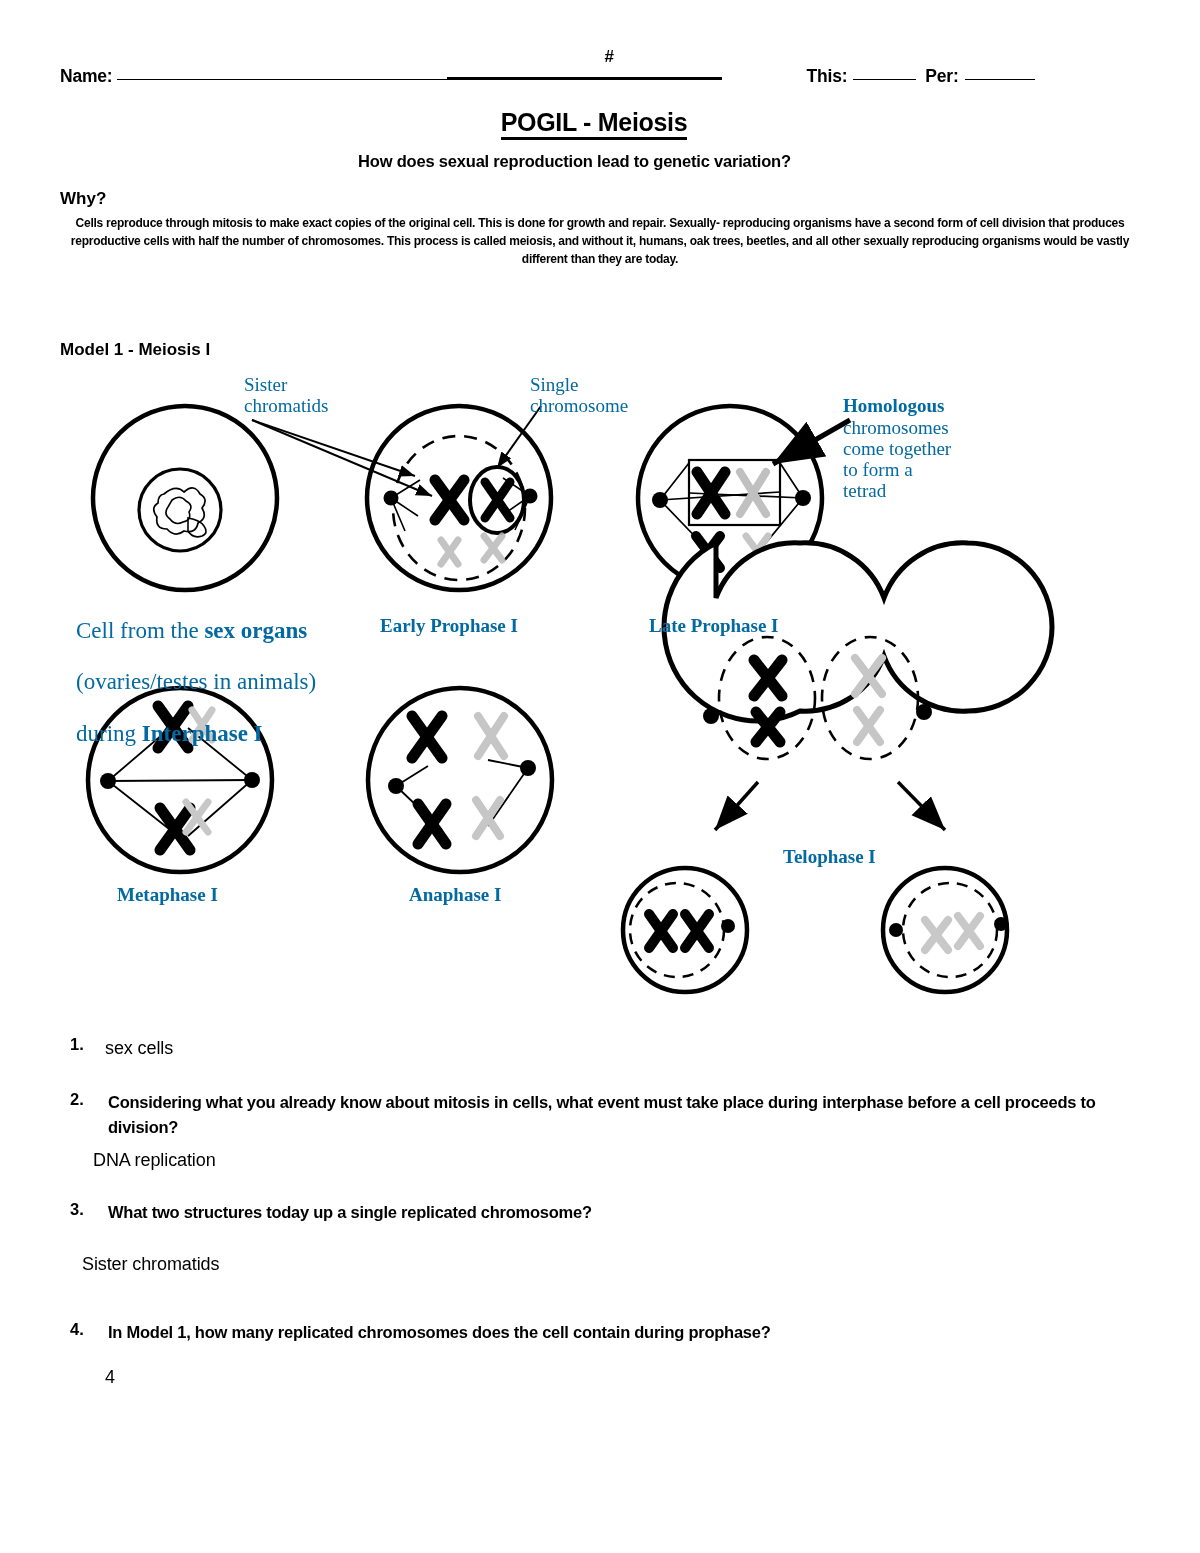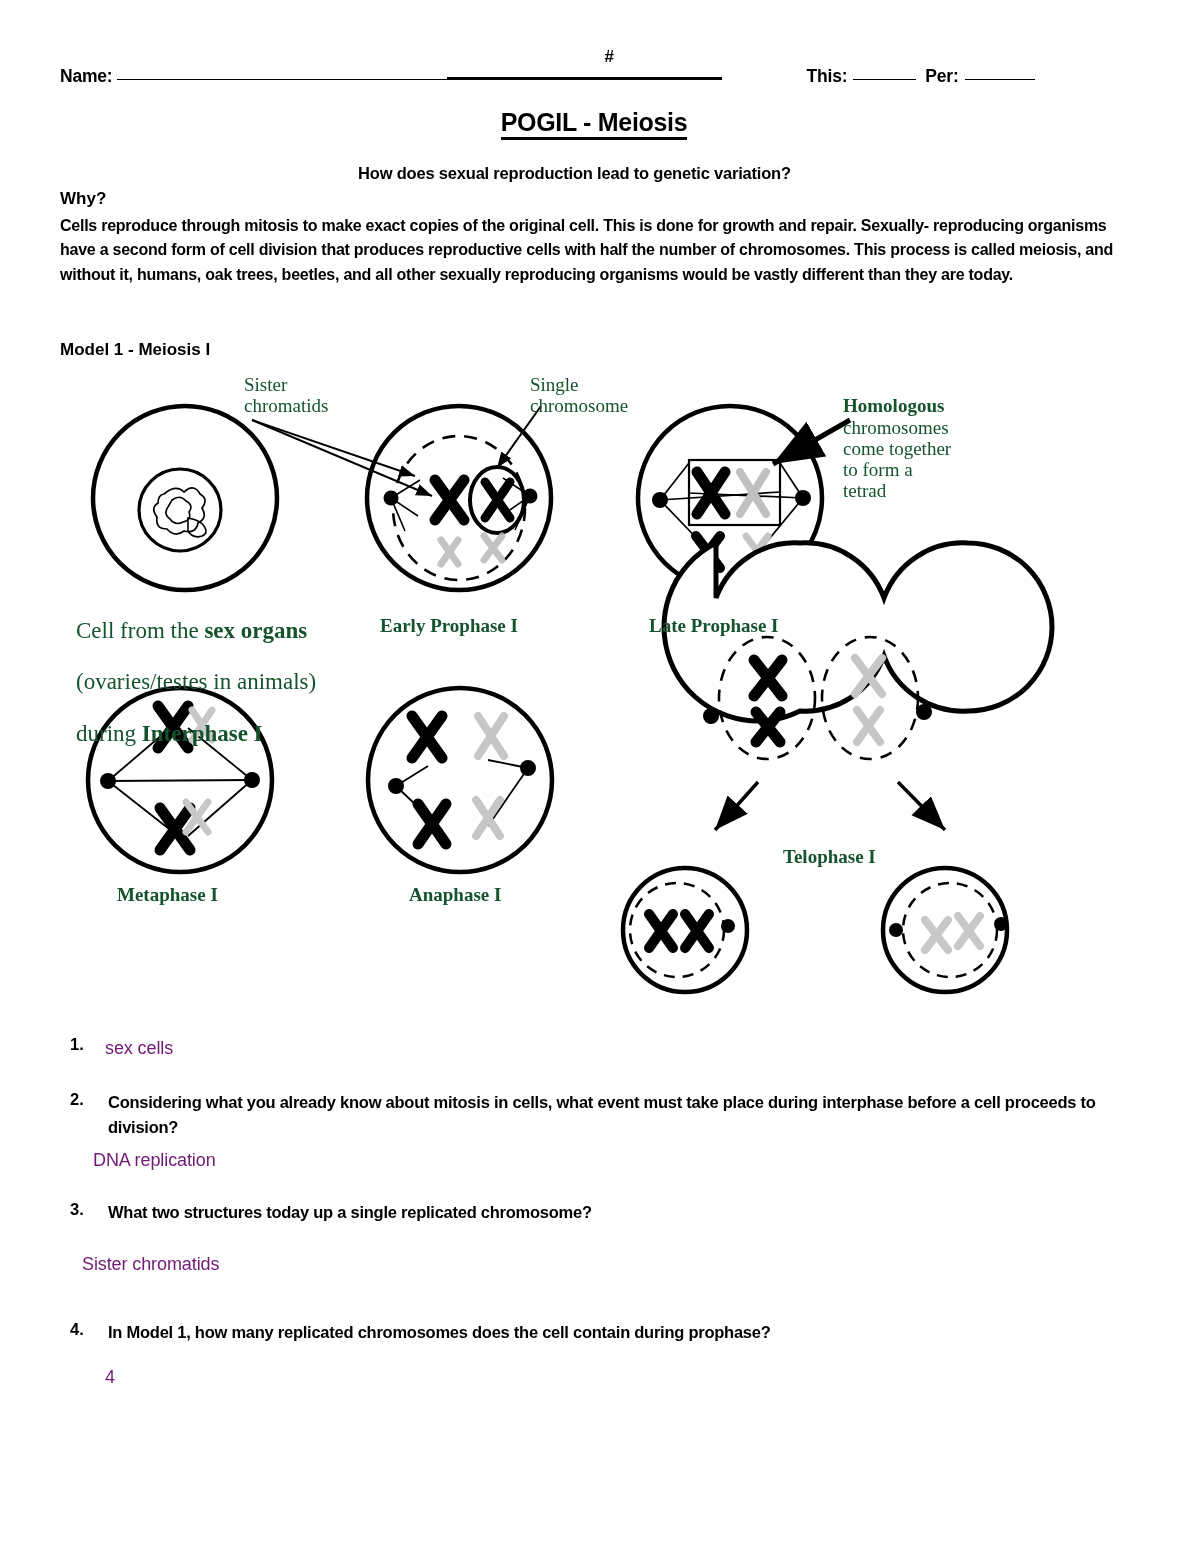--- a/index.html
+++ b/index.html
@@ -68,21 +68,21 @@
     font-size: 25px;
     font-weight: bold;
     letter-spacing: -0.3px;
   }
   .title span {
     border-bottom: 3px solid #000;
     padding-bottom: 1px;
   }
   .subtitle {
     position: absolute;
-    top: 164px;
+    top: 152px;
     left: 0;
     width: 1149px;
     text-align: center;
     font-size: 16.5px;
     font-weight: bold;
     letter-spacing: -0.2px;
   }
 
   
   .why-head {
@@ -90,25 +90,25 @@
     left: 60px;
     top: 189px;
     font-size: 17px;
     font-weight: bold;
   }
   .why-body {
     position: absolute;
     left: 60px;
     top: 214px;
     width: 1080px;
-    font-size: 16px;
+    font-size: 12px;
     font-weight: bold;
     line-height: 1.52;
     letter-spacing: -0.25px;
-    text-align: left;
+    text-align: center;
   }
 
   
   .model-head {
     position: absolute;
     left: 60px;
     top: 340px;
     font-size: 17px;
     font-weight: bold;
   }
@@ -119,21 +119,21 @@
     left: 60px;
     top: 368px;
     width: 1020px;
     height: 650px;
   }
   .diagram svg { display: block; }
 
   .dlabel {
     position: absolute;
     font-family: "Liberation Serif", serif;
-    color: #14532d;
+    color: #0369a1;
     line-height: 1.12;
     white-space: pre-line;
   }
   .dlabel.callout { font-size: 19px; }
   .dlabel.phase {
     font-size: 19px;
     font-weight: bold;
     font-family: "Liberation Serif", serif;
   }
   .dlabel.cellnote { font-size: 23px; }
@@ -158,21 +158,21 @@
     margin-left: 48px;
     font-size: 16.5px;
     font-weight: bold;
     line-height: 1.5;
     letter-spacing: -0.25px;
   }
   .qanswer {
     font-size: 18px;
     font-weight: normal;
     letter-spacing: -0.1px;
-    color: #701a75;
+    color: #000000;
   }
 </style>
 </head>
 <body>
 
 <div class="page">
 
   <div class="header-row">
     <span class="hdr-label">Name:</span>
     <span class="rule" style="width:330px; margin-left:4px;"></span>

